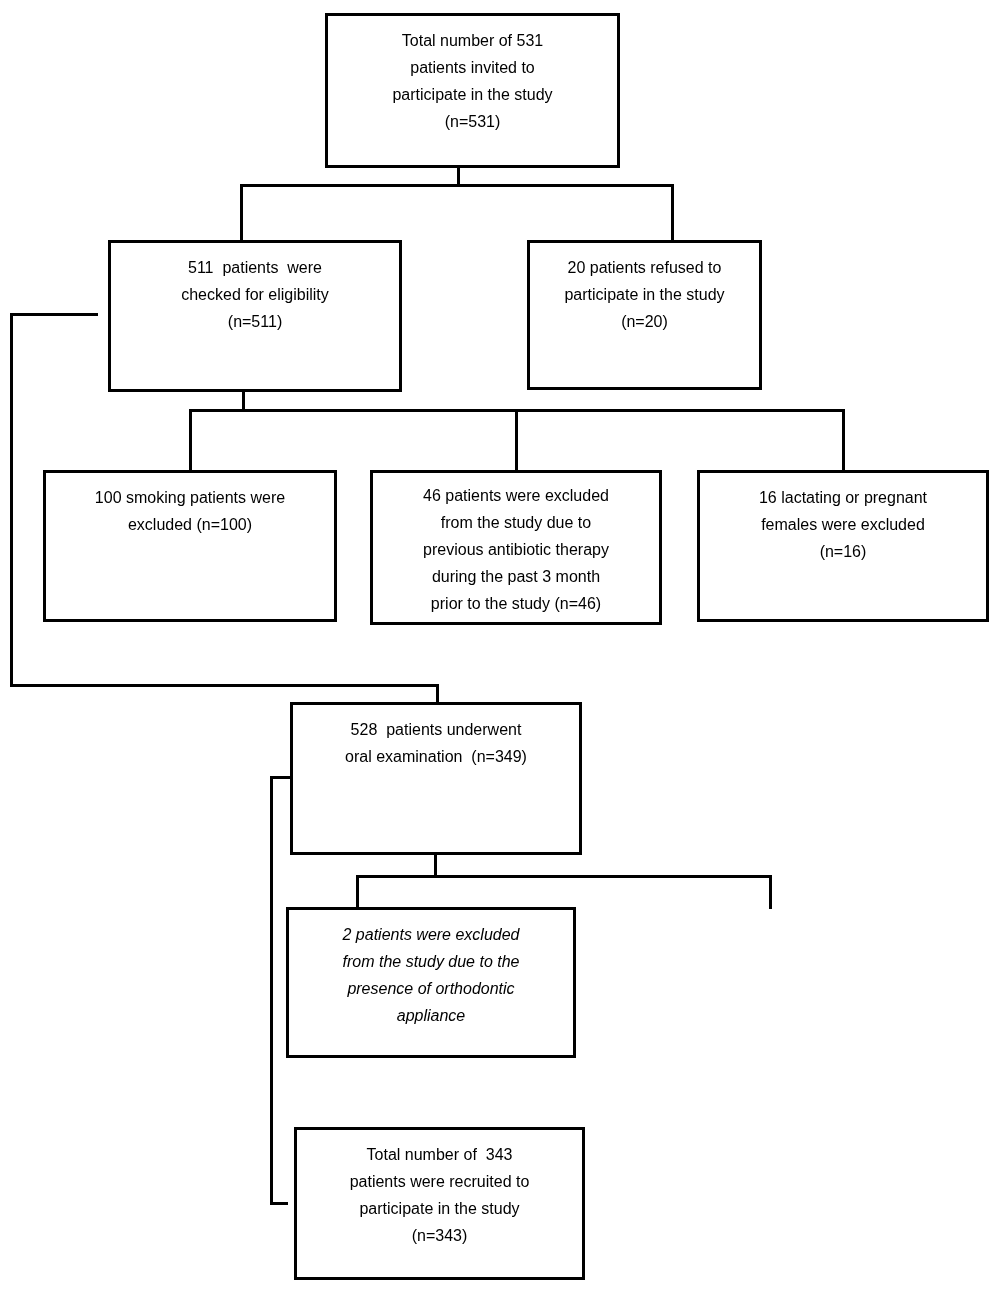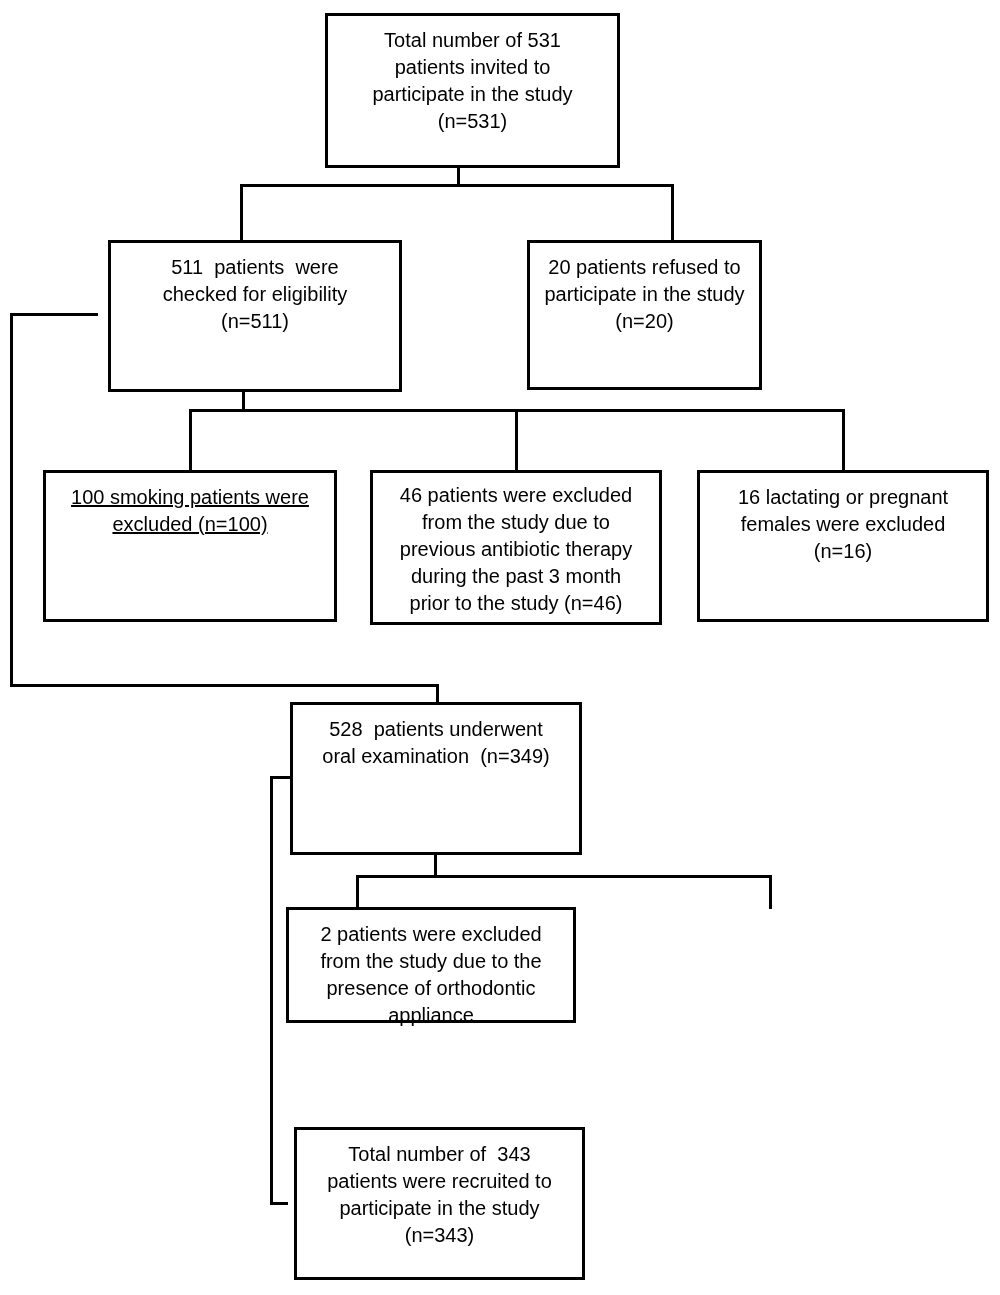--- a/index.html
+++ b/index.html
@@ -13,42 +13,42 @@
     height: 1295px;
     background: #ffffff;
     font-family: "Liberation Sans", "DejaVu Sans", sans-serif;
   }
   .box {
     position: absolute;
     box-sizing: border-box;
     border: 3px solid #000000;
     background: #ffffff;
     color: #000000;
-    font-size: 20px;
+    font-size: 16px;
     line-height: 27px;
     text-align: center;
     white-space: pre-wrap;
     padding: 11px 6px 0 6px;
     z-index: 2;
   }
   .line {
     position: absolute;
     background: #000000;
     z-index: 1;
   }
 
   
   .b-invited      { left: 325px; top: 13px;   width: 295px; height: 155px; }
   .b-eligibility  { left: 96px;  top: 240px;  width: 294px; height: 152px; margin-left: 12px; }
   .b-refused      { left: 527px; top: 240px;  width: 235px; height: 150px; }
-  .b-smoking      { left: 43px;  top: 470px;  width: 294px; height: 152px; text-decoration: underline; }
+  .b-smoking      { left: 43px;  top: 470px;  width: 294px; height: 152px; }
   .b-antibiotic   { left: 370px; top: 470px;  width: 292px; height: 155px; padding-top: 9px; }
   .b-lactating    { left: 697px; top: 470px;  width: 292px; height: 152px; }
   .b-oralexam     { left: 290px; top: 702px;  width: 292px; height: 153px; }
-  .b-orthodontic  { left: 286px; top: 907px;  width: 290px; height: 116px; }
+  .b-orthodontic  { left: 286px; top: 907px;  width: 290px; height: 151px; font-style: italic; }
   .b-edentulous   { left: 623px; top: 907px;  width: 293px; height: 151px; }
   .b-recruited    { left: 294px; top: 1127px; width: 291px; height: 153px; }
 
   
   .ln-top-drop        { left: 457px; top: 168px;  width: 3px;   height: 19px; }
   .ln-top-h           { left: 240px; top: 184px;  width: 434px; height: 3px;  }
   .ln-top-left-v      { left: 240px; top: 184px;  width: 3px;   height: 56px; }
   .ln-top-right-v     { left: 671px; top: 184px;  width: 3px;   height: 56px; }
 
   .ln-elig-drop       { left: 242px; top: 392px;  width: 3px;   height: 20px; }

